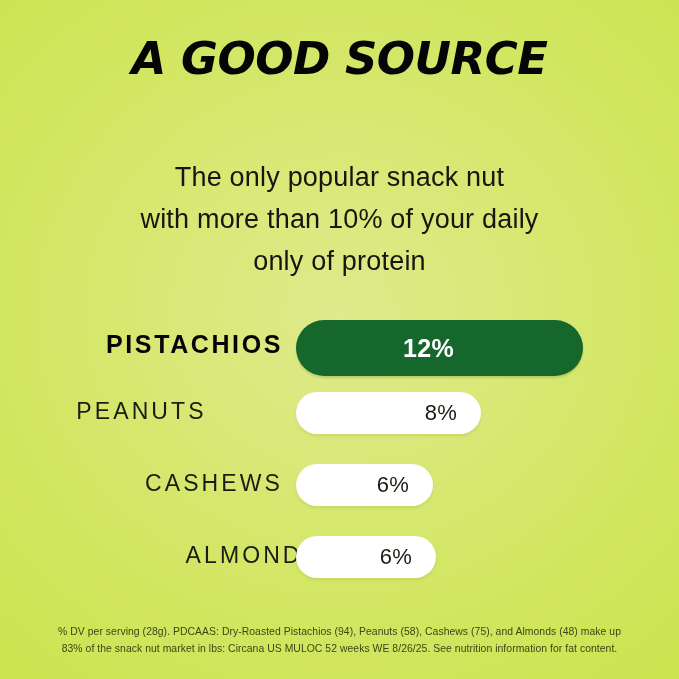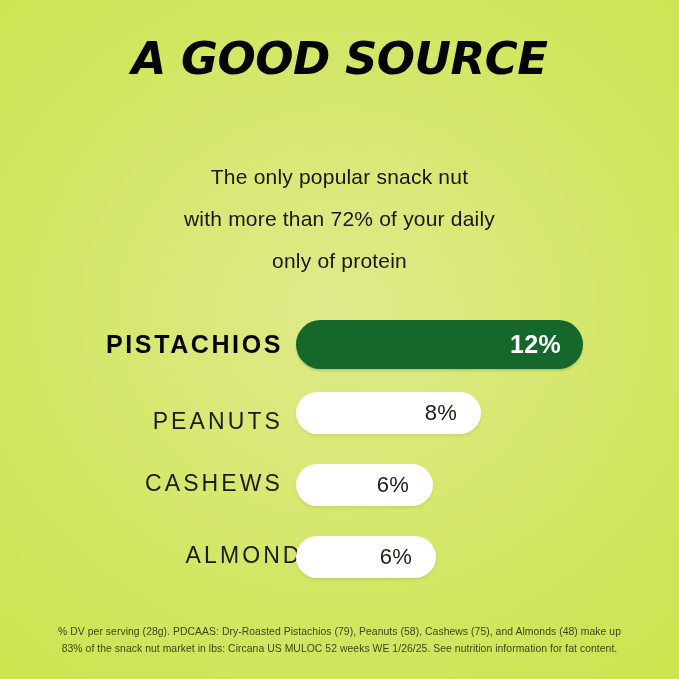--- a/index.html
+++ b/index.html
@@ -52,21 +52,21 @@
   
   .subtitle {
     position: absolute;
     left: 0;
     right: 0;
     top: 156px;
     text-align: center;
     color: #15160e;
     font-family: "Liberation Sans", sans-serif;
     font-weight: 300;
-    font-size: 21px;
+    font-size: 27px;
     line-height: 42px;
     letter-spacing: 0.2px;
   }
   .subtitle .sub-line {
     display: block;
     white-space: nowrap;
   }
 
   
   .chart {
@@ -110,22 +110,23 @@
     align-items: center;
     justify-content: flex-end;
   }
   .bar-value {
     font-family: "Liberation Sans", sans-serif;
     white-space: nowrap;
   }
 
   .bar-green {
     background: #15672b;
-    height: 49px;
+    height: 56px;
     box-shadow: 0 2px 2px rgba(40,70,10,0.18);
+    justify-content: center;
   }
   .bar-green .bar-value {
     color: #ffffff;
     font-weight: 700;
     font-size: 25px;
     letter-spacing: 0.3px;
     padding-right: 22px;
   }
 
   .bar-white {
@@ -137,21 +138,21 @@
     color: #1b1c12;
     font-weight: 400;
     font-size: 22px;
     letter-spacing: 0.2px;
     padding-right: 24px;
   }
 
   
   .row-1 .row-label { top: 18px; }
   .row-1 .bar       { top: 8px; }
-  .row-2 .row-label { top: 24px; }
+  .row-2 .row-label { top: 14px; text-align: center; }
   .row-2 .bar       { top: 8px; }
   .row-3 .row-label { top: 14px; }
   .row-3 .bar       { top: 8px; }
   .row-4 .row-label { top: 14px; margin-left: 38px; }
   .row-4 .bar       { top: 8px; }
 
   
   .footnote {
     position: absolute;
     left: 0;
@@ -174,21 +175,21 @@
 <body>
 
 <div id="poster">
 
   <div class="headline">
     <span class="hl-line">A GOOD SOURCE</span>
   </div>
 
   <div class="subtitle">
     <span class="sub-line">The only popular snack nut</span>
-    <span class="sub-line">with more than 72% of your daily</span>
+    <span class="sub-line">with more than 10% of your daily</span>
     <span class="sub-line">only of protein</span>
   </div>
 
   <div class="chart">
 
     <div class="row row-1 row-highlight">
       <div class="row-label">PISTACHIOS</div>
       <div class="bar bar-green" style="width:287px;">
         <span class="bar-value">12%</span>
       </div>
@@ -211,17 +212,17 @@
     <div class="row row-4">
       <div class="row-label">ALMONDS</div>
       <div class="bar bar-white" style="width:140px;">
         <span class="bar-value">6%</span>
       </div>
     </div>
 
   </div>
 
   <div class="footnote">
-    <span class="fn-line">% DV per serving (28g). PDCAAS: Dry-Roasted Pistachios (79), Peanuts (58), Cashews (75), and Almonds (48) make up</span>
-    <span class="fn-line">83% of the snack nut market in lbs: Circana US MULOC 52 weeks WE 1/26/25. See nutrition information for fat content.</span>
+    <span class="fn-line">% DV per serving (28g). PDCAAS: Dry-Roasted Pistachios (94), Peanuts (58), Cashews (75), and Almonds (48) make up</span>
+    <span class="fn-line">83% of the snack nut market in lbs: Circana US MULOC 52 weeks WE 8/26/25. See nutrition information for fat content.</span>
   </div>
 
 </div>
 
 </body></html>

